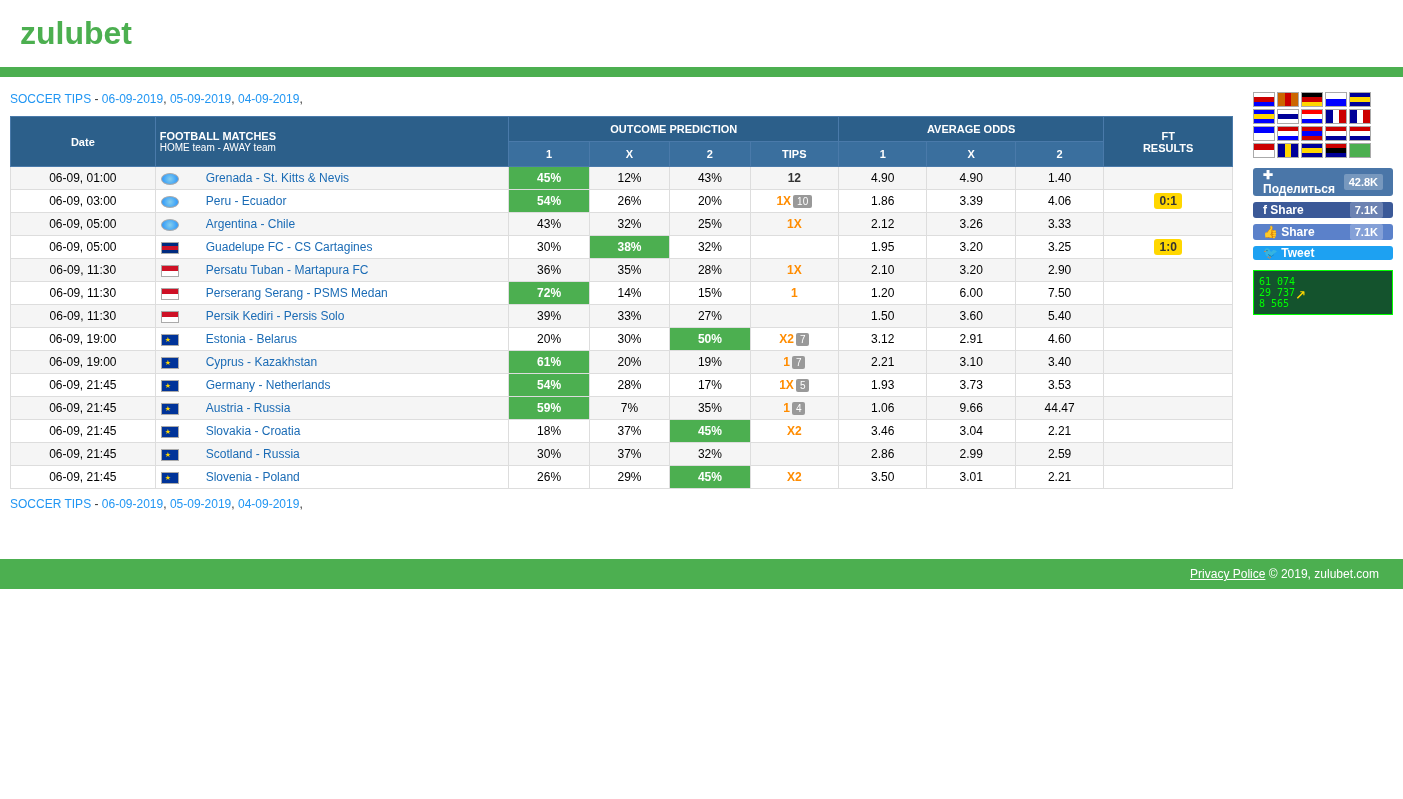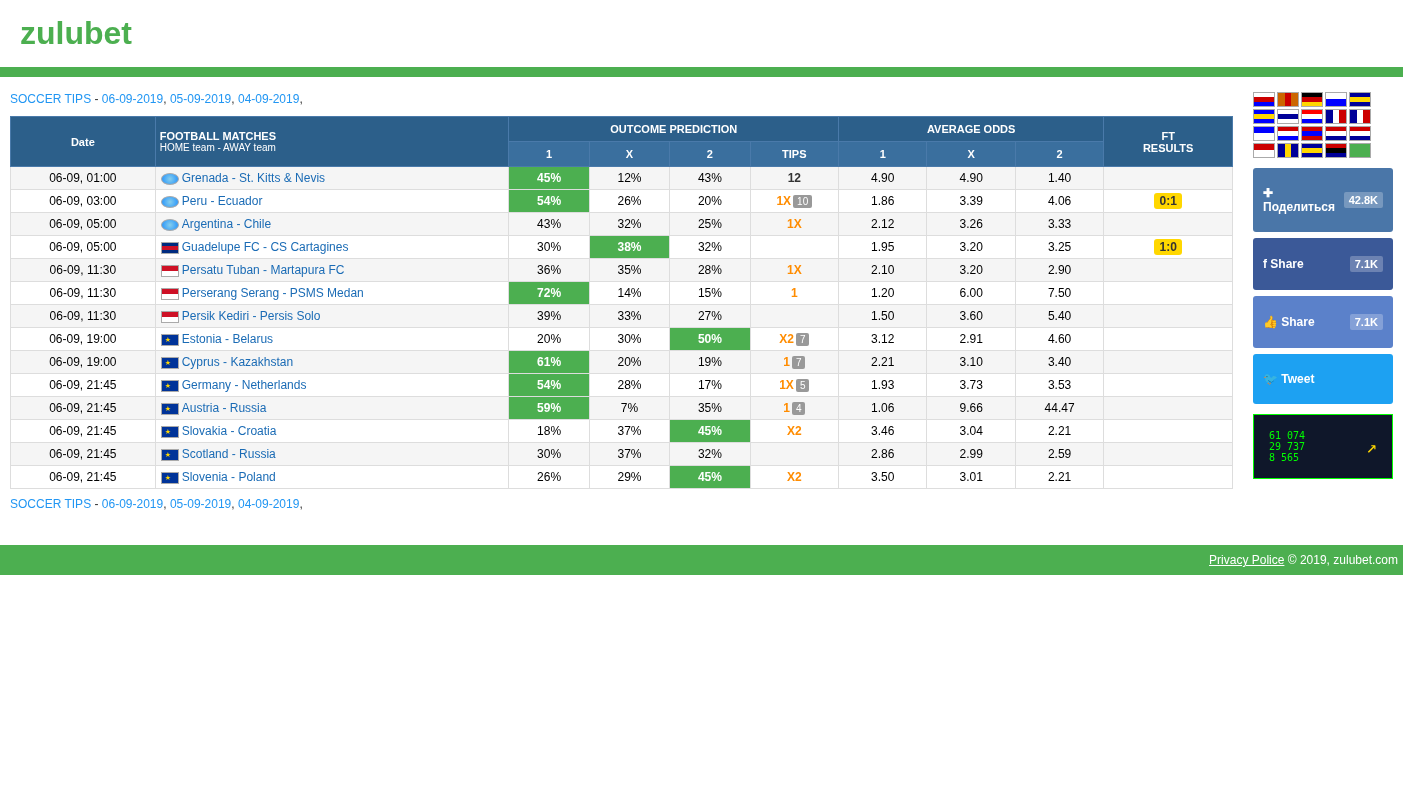--- a/index.html
+++ b/index.html
@@ -29,51 +29,51 @@
 
     .col-date { width: 90px; }
     .col-team { width: 220px; text-align: left !important; }
     .col-pct { width: 50px; }
     .col-tips { width: 55px; }
     .col-odds { width: 55px; }
     .col-ft { width: 80px; }
 
     .matches-table td { padding: 4px 5px; border: 1px solid #ddd; text-align: center; font-size: 12px; }
     .matches-table td.team-cell { text-align: left; }
-    .matches-table td a { color: #1a6bb5; text-decoration: none; }
+    .matches-table td a { color: #1a6bb5; text-decoration: none; margin-left: 24px; }
 
     .row-even { background: #f5f5f5; }
     .row-odd { background: #fff; }
 
     
     .flag { display: inline-block; width: 18px; height: 12px; margin-right: 3px; vertical-align: middle; background: #ddd; border: 1px solid #aaa; }
     .flag-eu { background: #003399; position: relative; }
     .flag-eu::after { content: '★'; color: #FFD700; font-size: 7px; position: absolute; top: 1px; left: 3px; }
     .flag-globe { background: #1E90FF; border-radius: 2px; }
     .flag-id { background: linear-gradient(to bottom, #ce1126 50%, #fff 50%); }
     .flag-cr { background: linear-gradient(to bottom, #002B7F 33%, #CE1126 33% 66%, #002B7F 66%); }
 
     
     .sidebar-flags { display: flex; flex-wrap: wrap; gap: 2px; margin-bottom: 10px; }
     .sflag { width: 22px; height: 15px; background: #ddd; border: 1px solid #aaa; display: inline-block; }
 
     
-    .social-btn { display: flex; align-items: center; padding: 18px 10px; border-radius: 3px; margin-bottom: 6px; font-size: 12px; font-weight: bold; color: #fff; cursor: pointer; justify-content: space-between; }
+    .social-btn { display: flex; align-items: center; padding: 0 10px; border-radius: 3px; margin-bottom: 6px; font-size: 12px; font-weight: bold; color: #fff; cursor: pointer; justify-content: space-between; }
     .btn-vk { background: #4a76a8; }
     .btn-fb { background: #3b5998; }
     .btn-like { background: #5b81ca; }
     .btn-tw { background: #1da1f2; align-items: flex-end; }
     .social-count { background: rgba(255,255,255,0.25); padding: 2px 5px; border-radius: 2px; font-size: 11px; }
 
     
-    .stats-widget { background: #0f172a; color: #0f0; font-family: monospace; font-size: 10px; padding: 15px; margin-top: 10px; border: 1px solid #0f0; display: flex; align-items: center; justify-content: space-between; }
+    .stats-widget { background: #14532d; color: #0f0; font-family: monospace; font-size: 10px; padding: 5px; margin-top: 10px; border: 1px solid #0f0; display: flex; align-items: center; justify-content: flex-start; }
     .stats-arrow { color: #FFD700; font-size: 18px; }
 
     
-    .footer { background: #4CAF50; padding: 8px 5px; text-align: right; font-size: 12px; color: #fff; margin-top: 14px; }
+    .footer { background: #4CAF50; padding: 8px 24px; text-align: right; font-size: 12px; color: #fff; margin-top: 28px; }
     .footer a { color: #fff; }
     .sub-header-row th { font-size: 11px; background: #3a6f9e; }
   </style>
 </head>
 <body>
 
 <div class="header">
   <div class="logo">
     <span>zulu</span><span style="color:#4CAF50;">bet</span>
   </div>

